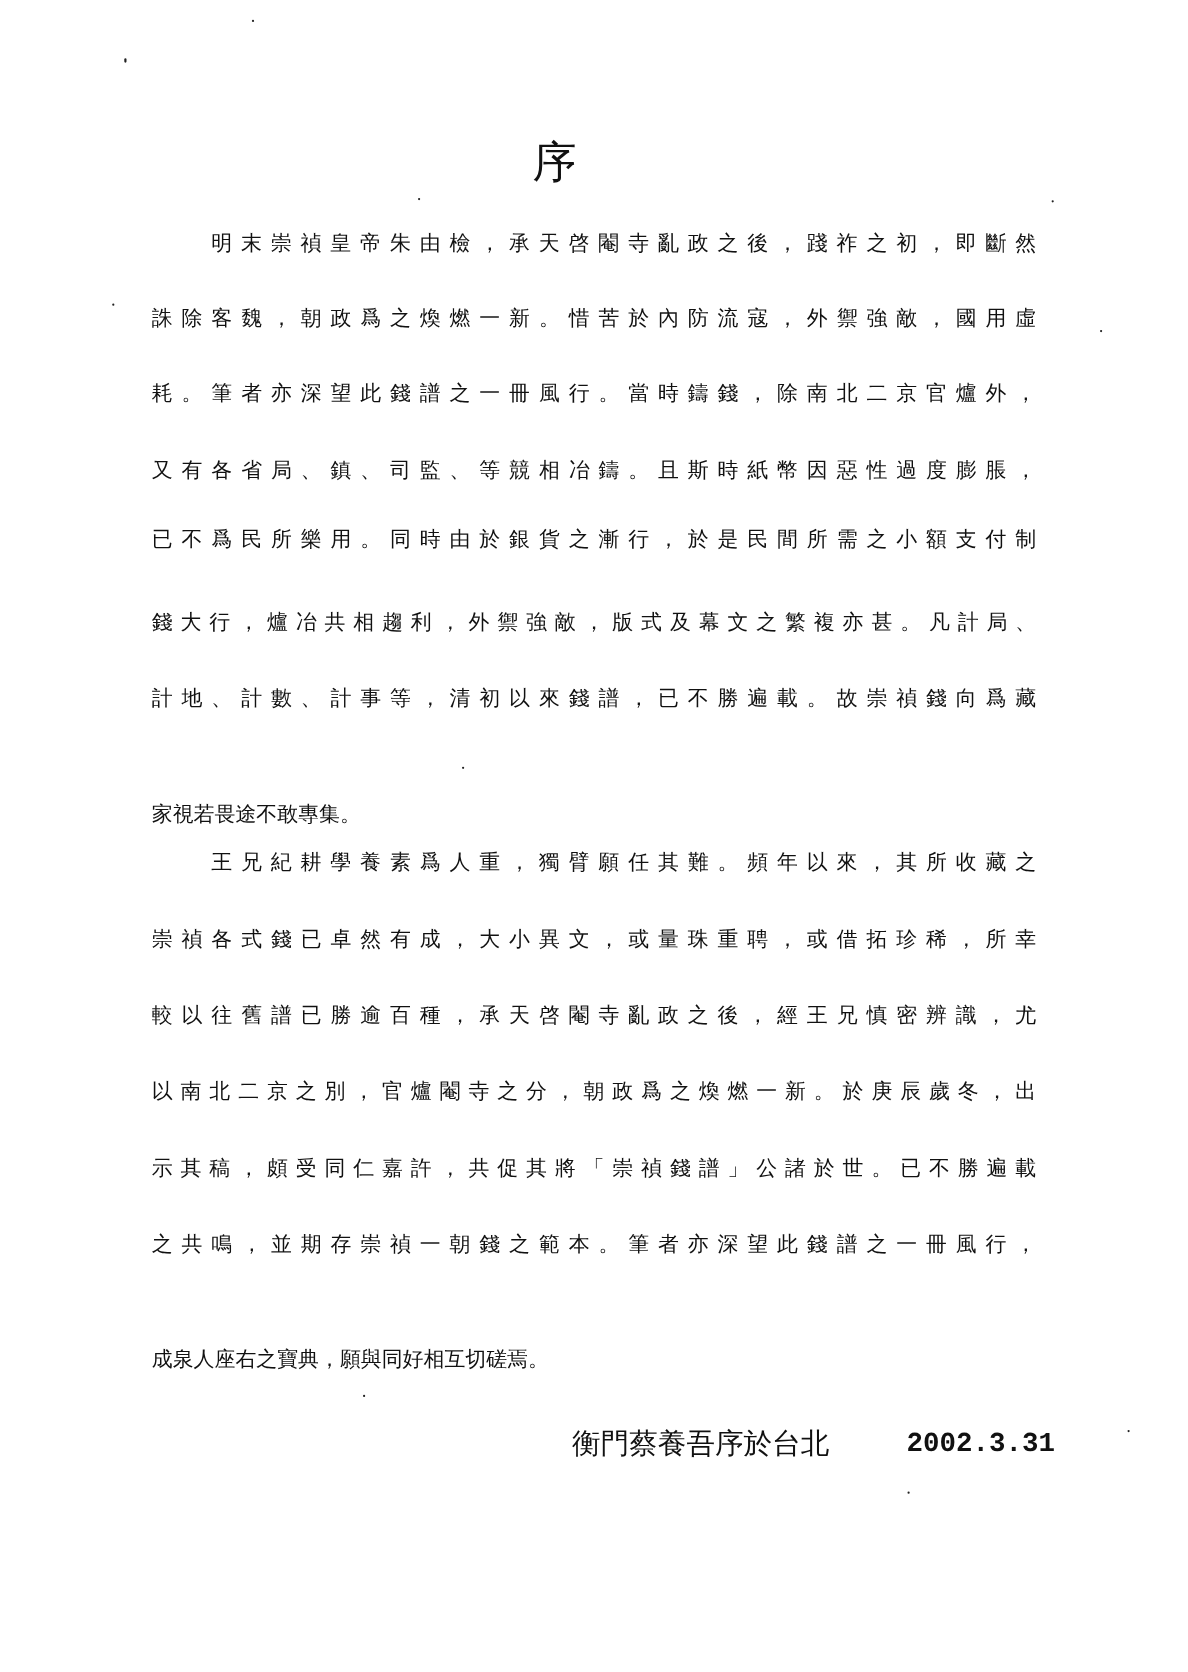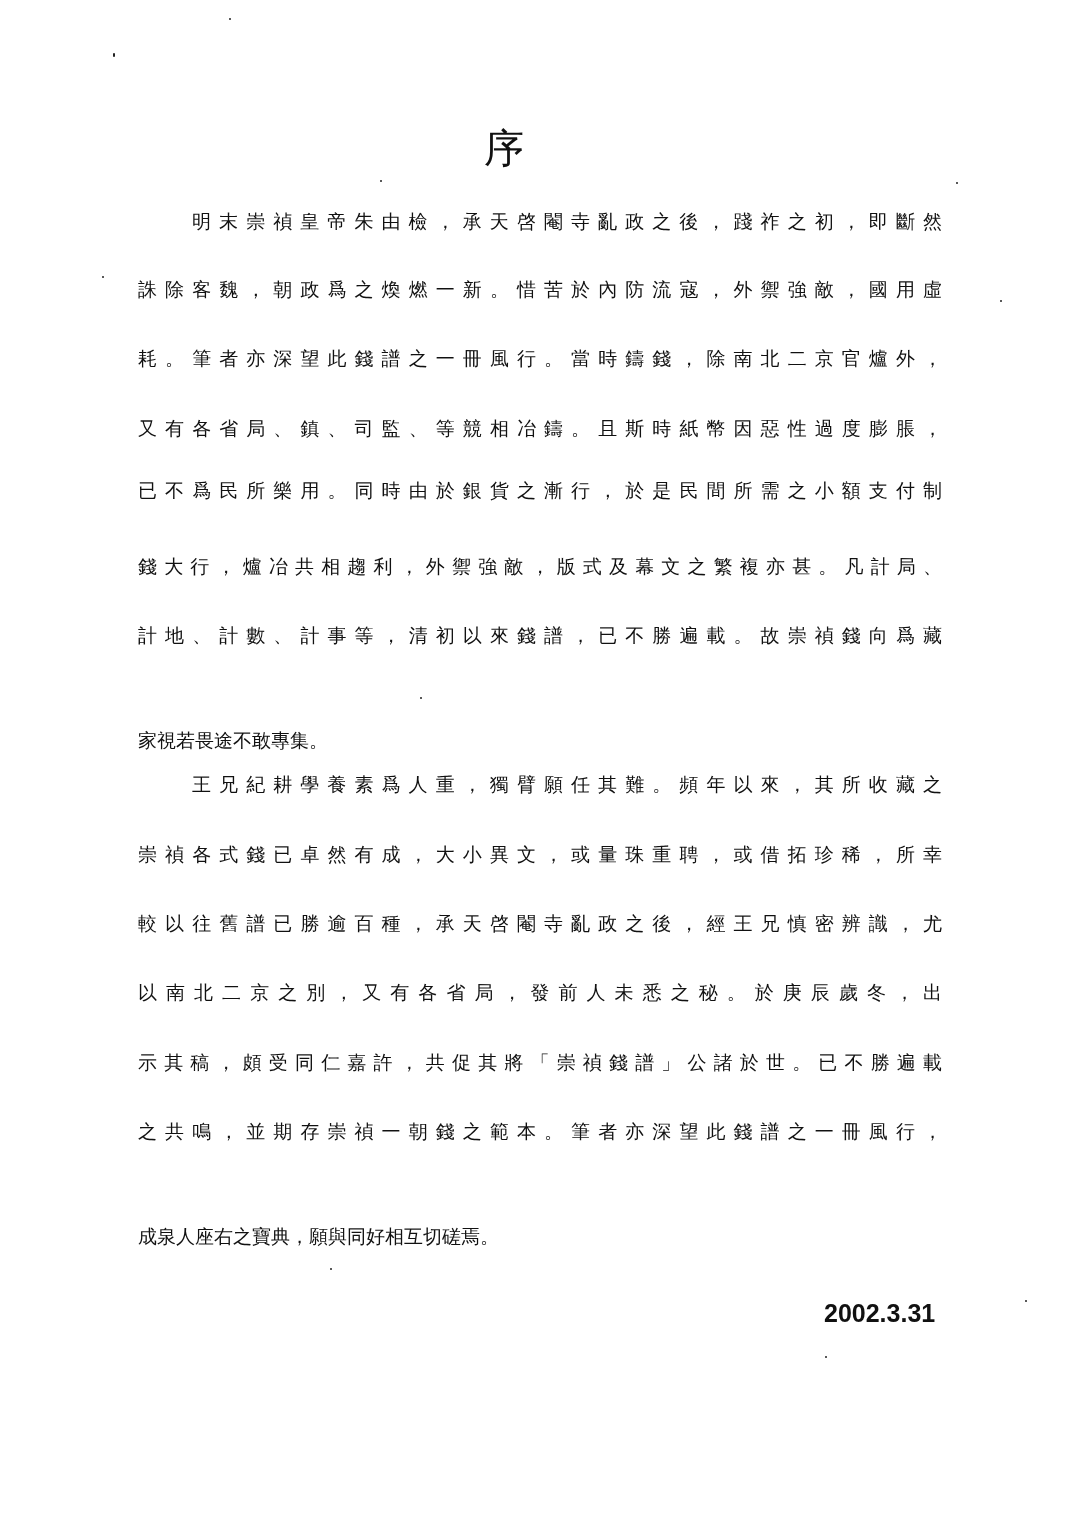--- a/index.html
+++ b/index.html
@@ -7,21 +7,21 @@
          font-family: "DejaVu Serif", "Liberation Serif", serif; color: #111; }
   .page { position: absolute; left: 0; top: 0; width: 1080px; height: 1520px; background: #fff; }
   .title { position: absolute; left: 484px; top: 124px; font-size: 40px; line-height: 48px;
            font-weight: normal; margin: 0; }
   .line { position: absolute; left: 138px; width: 804px; height: 34px; font-size: 19px; line-height: 34px;
           white-space: nowrap; text-align: justify; text-align-last: justify; letter-spacing: 0; }
   .line.indent { left: 192px; width: 750px; }
   .line.last { text-align-last: left; width: auto; margin-top: 36px; }
   .sig { position: absolute; left: 520px; top: 1296px; font-size: 26px; line-height: 34px; white-space: nowrap; }
   .date { position: absolute; left: 824px; top: 1296px; font-size: 25px; line-height: 34px; font-weight: bold;
-          font-family: Liberation Sans, sans-serif; white-space: nowrap; }
+          font-family: Liberation Mono, monospace; white-space: nowrap; }
   .speck { position: absolute; width: 2px; height: 2px; background: #222; border-radius: 1px; }
 </style>
 </head>
 <body>
 
 <div class="page">
 
   <h1 class="title">序</h1>
 
   <div>
@@ -32,26 +32,27 @@
     <div class="line" style="top:473px">已不爲民所樂用。同時由於銀貨之漸行，於是民間所需之小額支付制</div>
     <div class="line" style="top:549px">錢大行，爐冶共相趨利，外禦強敵，版式及幕文之繁複亦甚。凡計局、</div>
     <div class="line" style="top:618px">計地、計數、計事等，清初以來錢譜，已不勝遍載。故崇禎錢向爲藏</div>
     <div class="line last" style="top:687px">家視若畏途不敢專集。</div>
   </div>
 
   <div>
     <div class="line indent" style="top:767px">王兄紀耕學養素爲人重，獨臂願任其難。頻年以來，其所收藏之</div>
     <div class="line" style="top:837px">崇禎各式錢已卓然有成，大小異文，或量珠重聘，或借拓珍稀，所幸</div>
     <div class="line" style="top:906px">較以往舊譜已勝逾百種，承天啓閹寺亂政之後，經王兄慎密辨識，尤</div>
-    <div class="line" style="top:975px">以南北二京之別，又有各省局，發前人未悉之秘。於庚辰歲冬，出</div>
+    <div class="line" style="top:975px">以南北二京之別，官爐閹寺之分，朝政爲之煥燃一新。於庚辰歲冬，出</div>
     <div class="line" style="top:1045px">示其稿，頗受同仁嘉許，共促其將「崇禎錢譜」公諸於世。已不勝遍載</div>
     <div class="line" style="top:1114px">之共鳴，並期存崇禎一朝錢之範本。筆者亦深望此錢譜之一冊風行，</div>
     <div class="line last" style="top:1183px">成泉人座右之寶典，願與同好相互切磋焉。</div>
   </div>
 
+  <div class="sig">衡門蔡養吾序於台北</div>
   <div class="date">2002.3.31</div>
 
   <span class="speck" style="left:113px;top:53px;height:4px;width:2px"></span>
   <span class="speck" style="left:229px;top:18px"></span>
   <span class="speck" style="left:380px;top:180px"></span>
   <span class="speck" style="left:956px;top:182px"></span>
   <span class="speck" style="left:102px;top:276px"></span>
   <span class="speck" style="left:1000px;top:300px"></span>
   <span class="speck" style="left:420px;top:697px"></span>
   <span class="speck" style="left:330px;top:1268px"></span>

